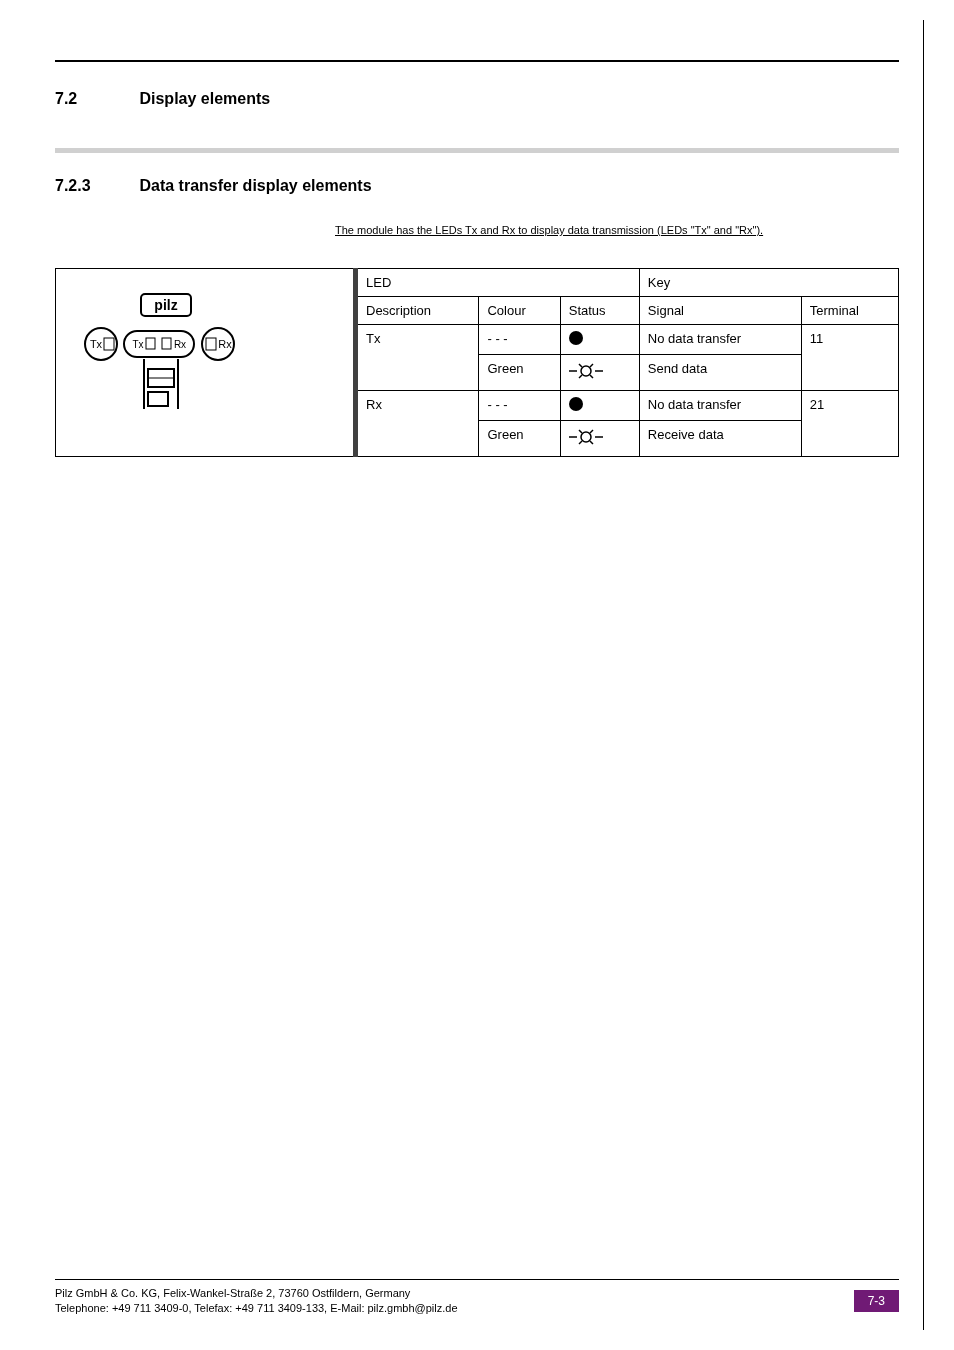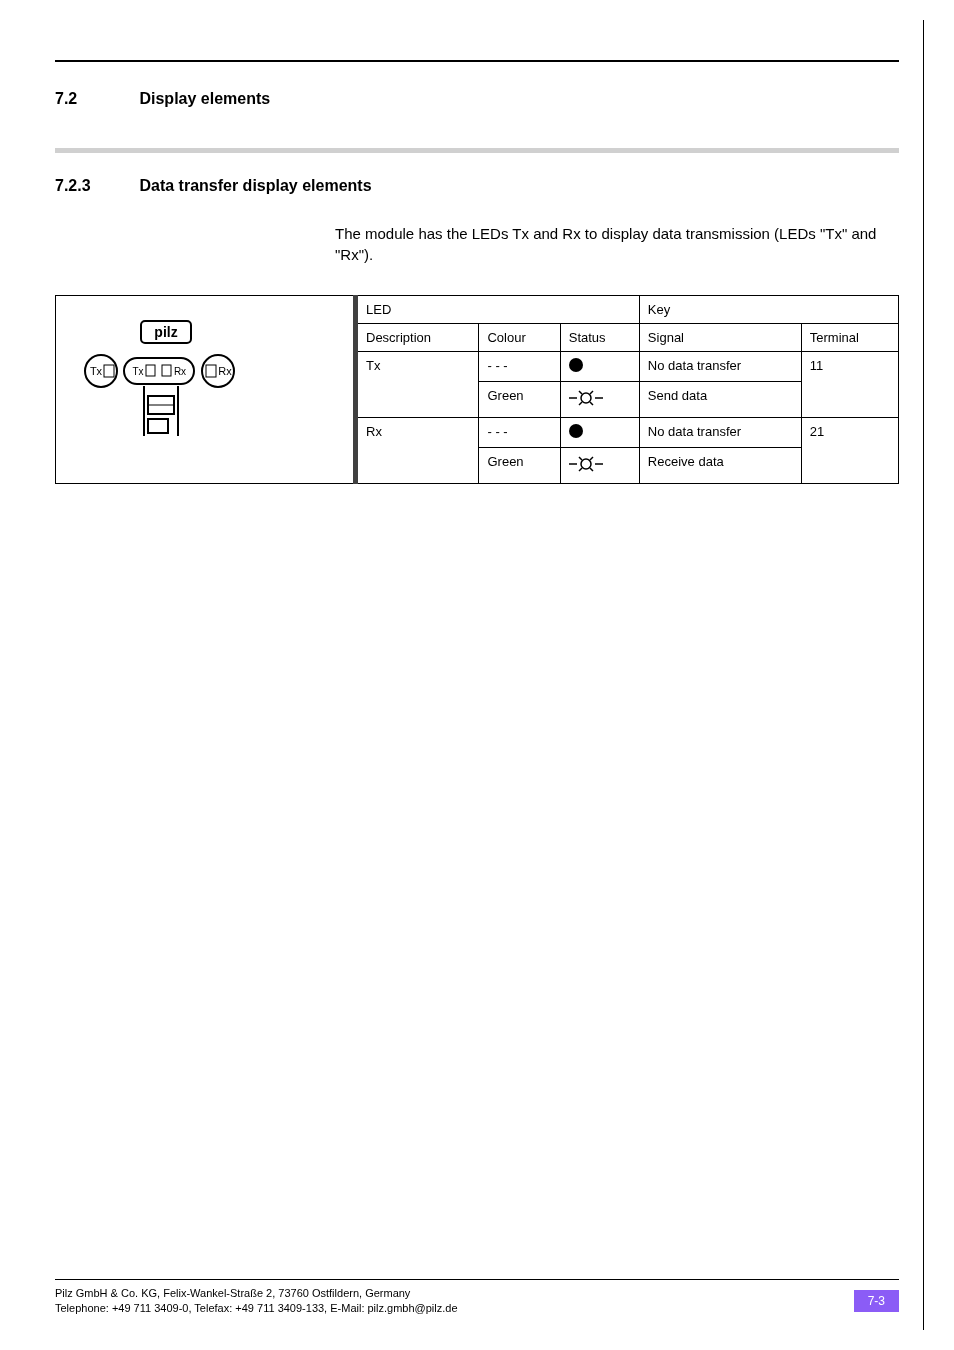--- a/index.html
+++ b/index.html
@@ -9,30 +9,30 @@
   .header-row { display: flex; align-items: flex-end; justify-content: space-between; }
   .chapter { font-size: 36px; font-weight: 300; font-family: Georgia, 'Times New Roman', serif; }
   .chapter .num { display: inline-block; width: 70px; }
   .logo-wrap svg { display: block; }
   .hr-thick { border: none; border-top: 2px solid #000; margin-top: 10px; }
   .section-title { margin-top: 28px; font-size: 16px; font-weight: bold; }
   .section-title .snum { display: inline-block; width: 80px; }
   .hr-thin-grey { border: none; border-top: 5px solid #d0d0d0; margin-top: 40px; margin-bottom: 24px; }
   .subsection-title { font-size: 16px; font-weight: bold; margin-bottom: 28px; }
   .subsection-title .ssnum { display: inline-block; width: 80px; }
-  .intro { margin-left: 280px; font-size: 15px; line-height: 1.4; margin-bottom: 30px; }
+  .intro { margin-left: 280px; font-size: 11px; line-height: 1.4; margin-bottom: 30px; text-decoration: underline; }
   table.led { border-collapse: collapse; width: 100%; font-size: 13px; }
   table.led th, table.led td { border: 1px solid #000; padding: 6px 8px; vertical-align: top; text-align: left; font-weight: normal; }
   table.led .diagram-cell { width: 300px; vertical-align: top; padding: 20px 10px; border-right: 5px solid #404040; }
   .status-cell { text-align: center; vertical-align: middle; }
   .led-off { display:inline-block; width:14px; height:14px; background:#000; border-radius:50%; }
   .footer { position: absolute; left: 55px; right: 55px; bottom: 35px; }
   .footer-rule { border: none; border-top: 1px solid #000; margin-bottom: 6px; }
   .footer-row { display: flex; justify-content: space-between; align-items: center; font-size: 11px; }
-  .page-badge { background: #8b5cf6; color: #fff; padding: 4px 14px; font-size: 12px; }
+  .page-badge { background: #701a75; color: #fff; padding: 4px 14px; font-size: 12px; }
   .footer-text { line-height: 1.3; }
 </style>
 </head>
 <body>
 
 <div class="page">
   <div class="rule-right"></div>
 
   <hr class="hr-thick">
 

